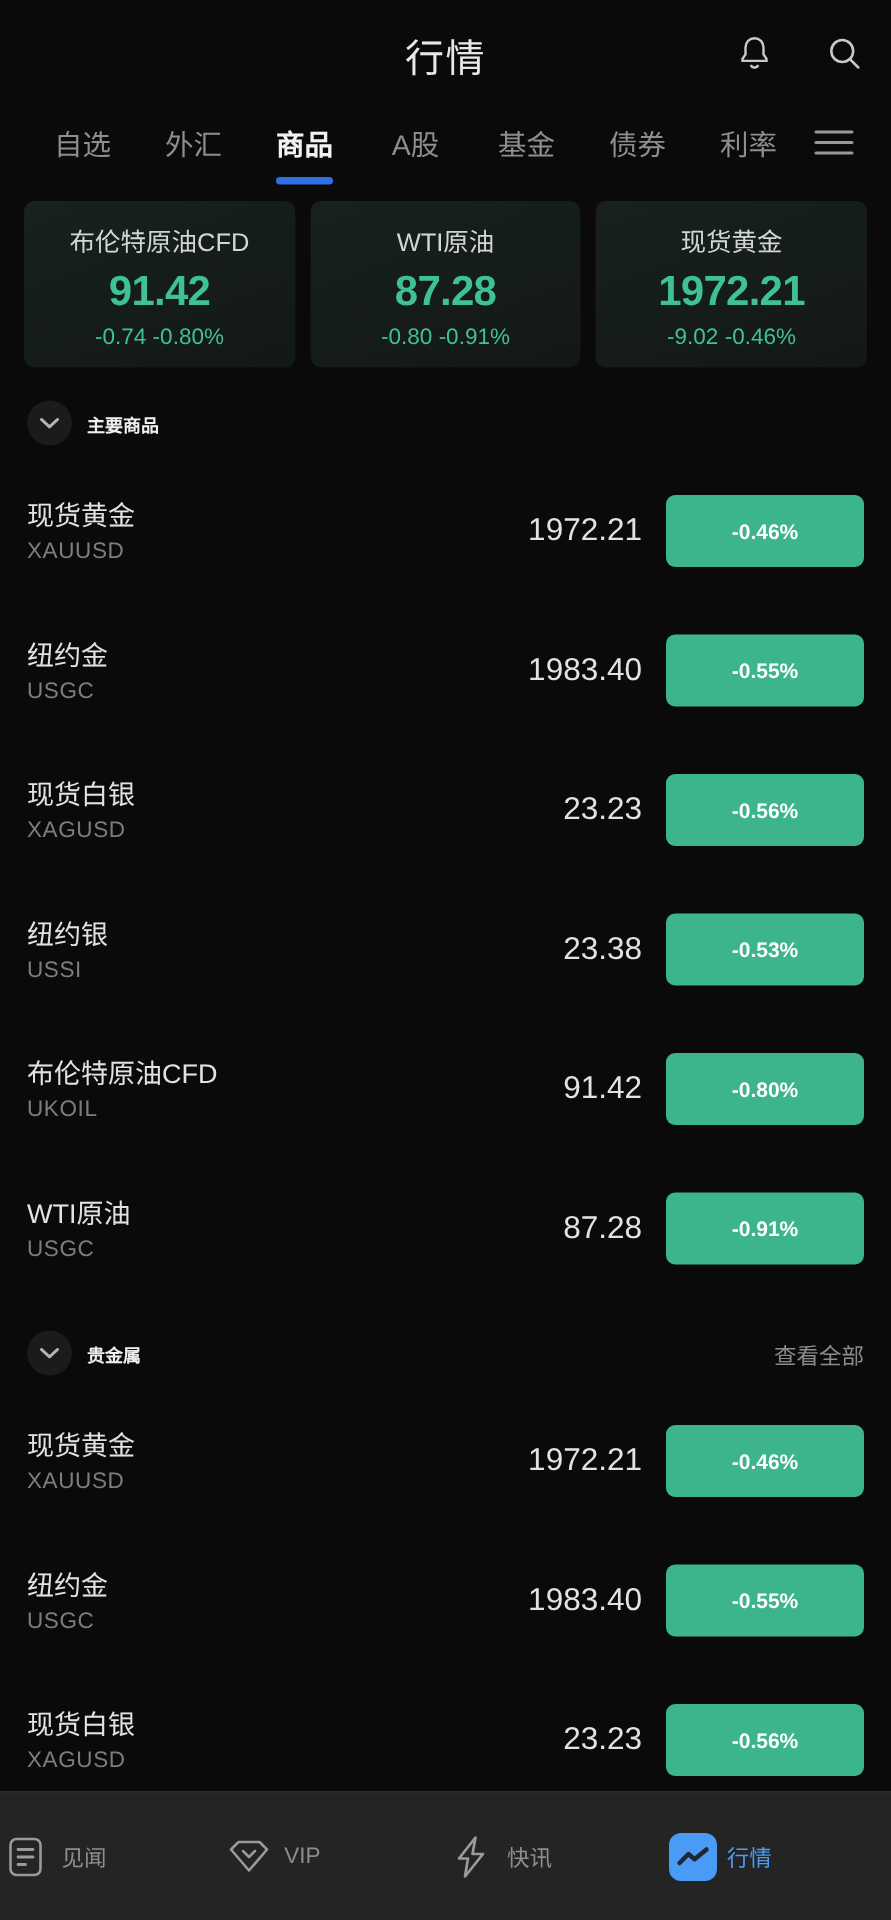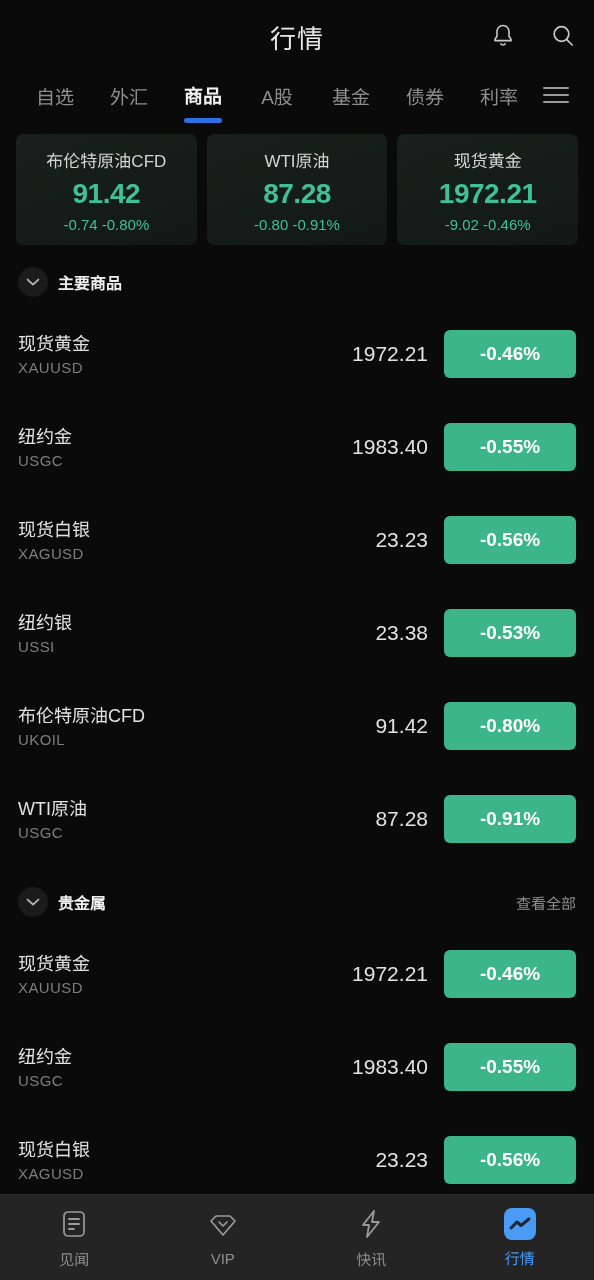--- a/index.html
+++ b/index.html
@@ -52,48 +52,48 @@
 
   
   .section-head {
     display:flex; align-items:center; padding:22px 18px 10px 18px; position:relative;
   }
   .chev {
     width:30px; height:30px; border-radius:50%; background:#1b1b1b;
     display:flex; align-items:center; justify-content:center; margin-right:10px; flex:0 0 30px;
   }
   .chev svg { display:block; }
-  .section-title { font-size:16px; color:#efefef; font-weight:700; }
+  .section-title { font-size:12px; color:#efefef; font-weight:700; }
   .see-all { margin-left:auto; font-size:15px; color:#8b8b8b; }
 
   
   .rows { padding:0 18px; }
   .row {
     display:flex; align-items:center; height:93px;
   }
   .row-names { flex:1; min-width:0; }
   .row-name { font-size:18px; color:#e2e2e2; line-height:1.35; }
   .row-code { font-size:15px; color:#7d7d7d; margin-top:3px; letter-spacing:0.4px; }
   .row-price { font-size:21px; color:#e2e2e2; text-align:right; width:150px; padding-right:16px; }
   .badge {
     width:132px; height:48px; border-radius:6px; background:#3cb58b;
     display:flex; align-items:center; justify-content:center;
-    font-size:19px; font-weight:700; color:#ffffff;
+    font-size:14px; font-weight:700; color:#ffffff;
   }
 
   
   .scroll-area { position:absolute; left:0; right:0; top:124px; bottom:86px; overflow:hidden; }
 
   
   .bottomnav {
     position:absolute; left:0; right:0; bottom:0; height:86px;
     background:#242424; display:flex; align-items:center;
     border-top:1px solid #2e2e2e;
   }
-  .navitem { flex:1; display:flex; flex-direction:column; align-items:center; gap:7px; }
+  .navitem { flex:1; display:flex; align-items:center; gap:7px; }
   .navicon { width:34px; height:34px; display:flex; align-items:center; justify-content:center; }
   .navicon svg { display:block; }
   .navlabel { font-size:15px; color:#8d8d8d; }
   .navitem.active .navlabel { color:#4a9bf5; }
   .navicon.active-box {
     background:#4a9bf5; border-radius:8px; width:32px; height:32px;
   }
 </style>
 </head>
 <body>

